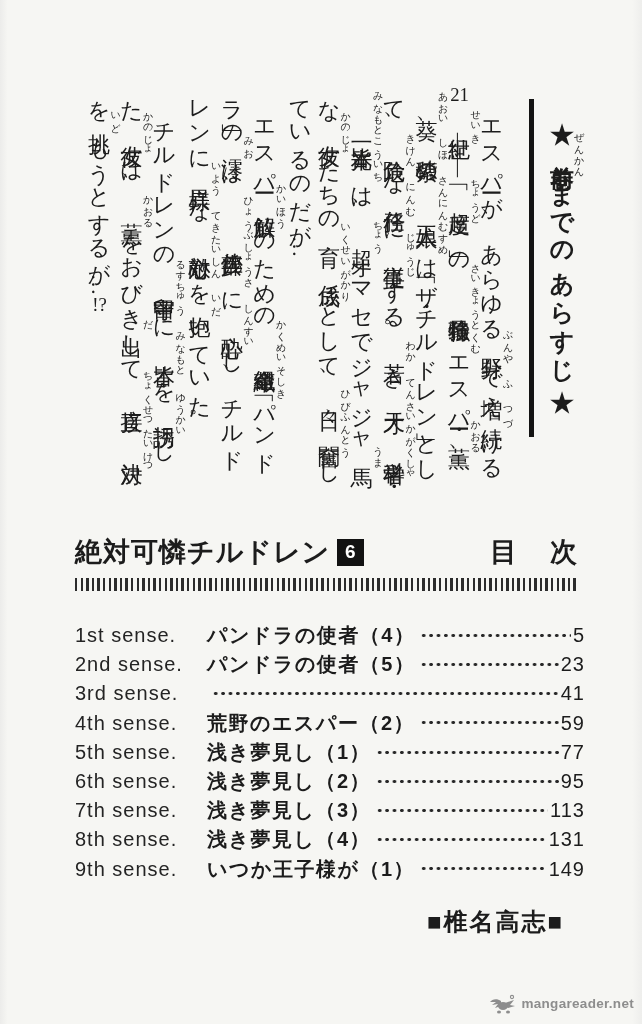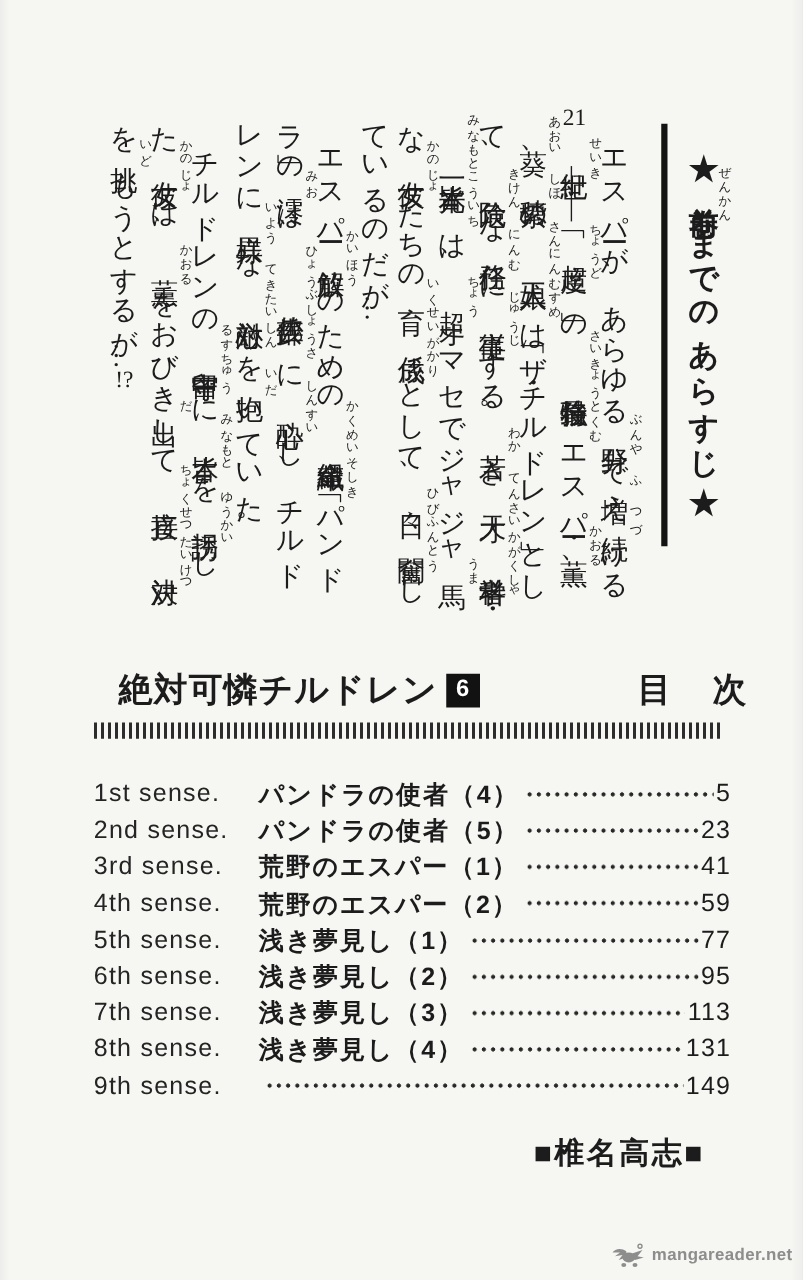--- a/index.html
+++ b/index.html
@@ -38,21 +38,20 @@
   }
   .synopsis ruby{ruby-align:center;}
   .synopsis rt{font-size:10px;font-weight:400;letter-spacing:0;}
   .tcy{text-combine-upright:all;font-size:0.85em;}
 
   
   .toc-header{
     position:absolute;top:534px;left:75px;width:505px;
     display:flex;justify-content:space-between;align-items:center;
     font-weight:700;
-    margin-left:20px;
   }
   .toc-series{font-size:27px;letter-spacing:1px;display:flex;align-items:center;}
   .vol-box{
     display:inline-flex;align-items:center;justify-content:center;
     width:27px;height:27px;margin-left:7px;
     background:#121212;color:#ffffff;font-size:19px;font-weight:700;
   }
   .toc-jimoku{font-size:27px;letter-spacing:3px;}
 
   .toc-bar{
@@ -125,21 +124,20 @@
         <span class="toc-page">5</span>
       </div>
       <div class="toc-row">
         <span class="toc-label">2nd sense.</span>
         <span class="toc-title">パンドラの使者（5）</span>
         <span class="toc-leader"></span>
         <span class="toc-page">23</span>
       </div>
       <div class="toc-row">
         <span class="toc-label">3rd sense.</span>
-        <span class="toc-title">荒野のエスパー（1）</span>
         <span class="toc-leader"></span>
         <span class="toc-page">41</span>
       </div>
       <div class="toc-row">
         <span class="toc-label">4th sense.</span>
         <span class="toc-title">荒野のエスパー（2）</span>
         <span class="toc-leader"></span>
         <span class="toc-page">59</span>
       </div>
       <div class="toc-row">
@@ -161,20 +159,21 @@
         <span class="toc-page">113</span>
       </div>
       <div class="toc-row">
         <span class="toc-label">8th sense.</span>
         <span class="toc-title">浅き夢見し（4）</span>
         <span class="toc-leader"></span>
         <span class="toc-page">131</span>
       </div>
       <div class="toc-row">
         <span class="toc-label">9th sense.</span>
+        <span class="toc-title">いつか王子様が（1）</span>
         <span class="toc-leader"></span>
         <span class="toc-page">149</span>
       </div>
     </div>
 
   <div class="author">■椎名高志■</div>
 
   <div class="watermark">
     <svg class="wm-logo" viewBox="0 0 30 24" xmlns="http://www.w3.org/2000/svg">
       <g fill="#8d8d8d">

